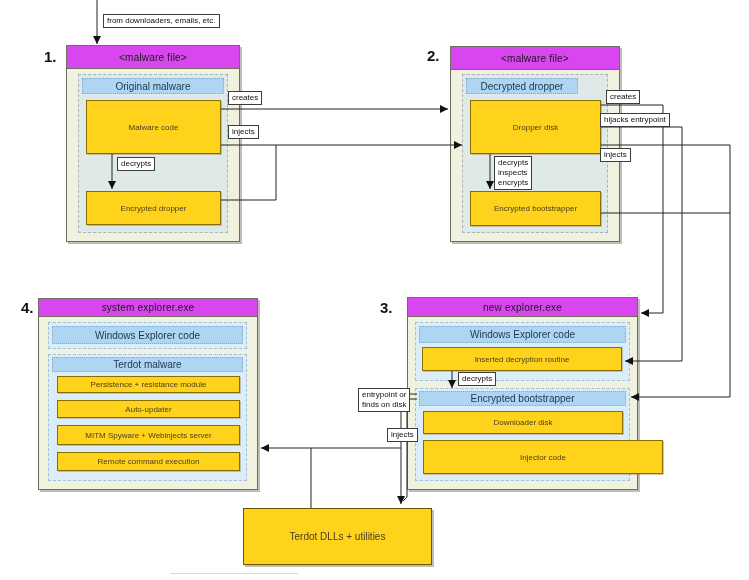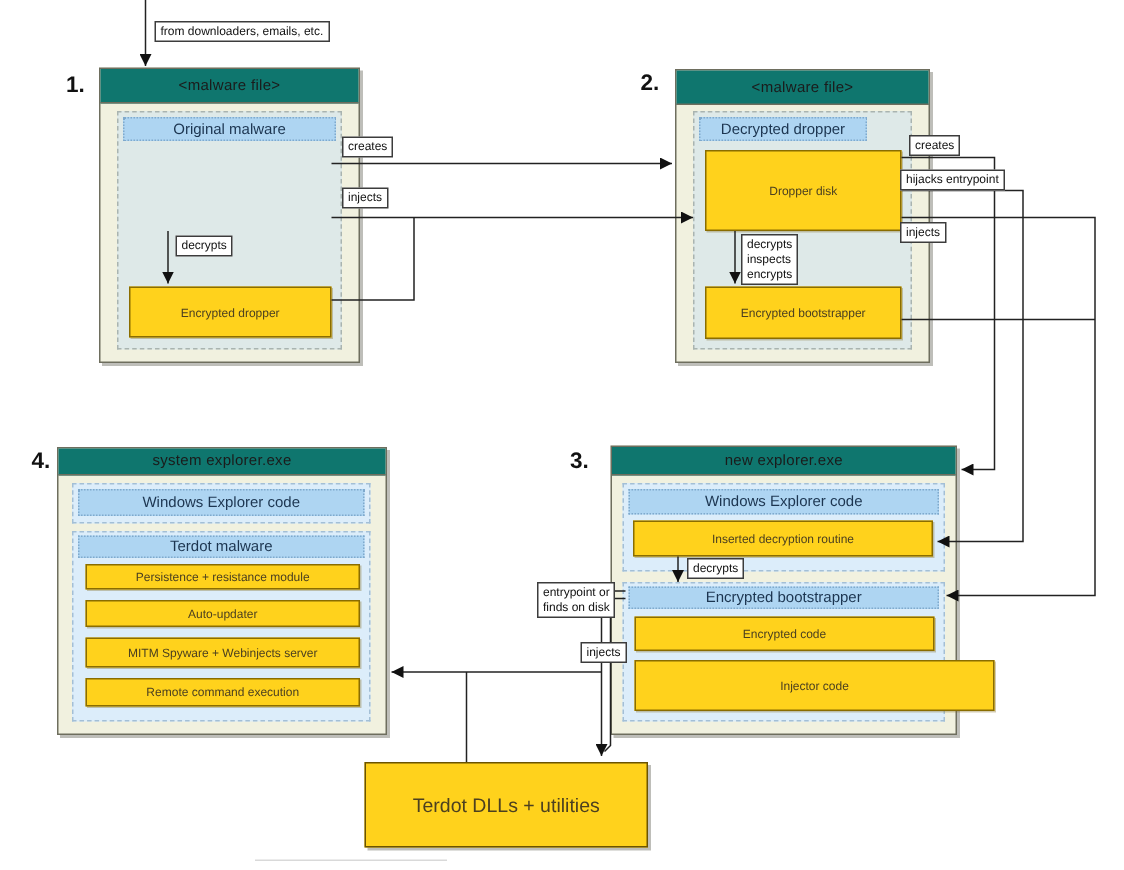--- a/index.html
+++ b/index.html
@@ -2,71 +2,72 @@
 <html><head>
 <meta charset="utf-8">
 <style>
   html,body{margin:0;padding:0;background:#fff;}
   #stage{
     position:relative;width:749px;height:580px;background:#ffffff;overflow:hidden;
     font-family:"Liberation Sans", sans-serif;
   }
   .outer-box{position:absolute;background:#f1f1df;border:1px solid #6e6e5e;
     box-shadow:2px 2px 0 rgba(110,110,100,0.45);z-index:10;box-sizing:border-box;}
-  .outer-hdr{background:#0f766e;border-bottom:1px solid #6e6e5e;display:flex;align-items:center;
+  .outer-hdr{background:#d946ef;border-bottom:1px solid #6e6e5e;display:flex;align-items:center;
     justify-content:center;font-size:10px;color:#1b1b1b;letter-spacing:.2px;}
   .panel{position:absolute;border:1px dashed #a9b4b0;z-index:11;box-sizing:border-box;}
   .panel.gray{background:#dee9e8;}
   .panel.blue{background:#dcedfa;border-color:#a3bfd6;}
   .bar{position:absolute;background:#aed5f2;border:1px dotted #7fa9cc;display:flex;align-items:center;
     justify-content:center;font-size:10px;color:#1c3550;z-index:12;box-sizing:border-box;}
   .ybox{position:absolute;background:#ffd21c;border:1px solid #8a6d00;display:flex;align-items:center;
     justify-content:center;font-size:8px;color:#4c4020;text-align:center;z-index:12;
     box-shadow:1px 1px 0 rgba(130,105,30,0.35);box-sizing:border-box;}
-  .ybox.big{font-size:13px;border:1.5px solid #6b5300;box-shadow:2px 2px 0 rgba(110,110,100,0.45);}
+  .ybox.big{font-size:10px;border:1.5px solid #6b5300;box-shadow:2px 2px 0 rgba(110,110,100,0.45);}
   .elabel{position:absolute;background:#ffffff;border:1px solid #3c3c3c;font-size:8px;color:#101010;
     padding:1px 3px;line-height:10px;white-space:nowrap;z-index:30;box-sizing:border-box;}
   .elabel.center{text-align:center;}
   .num{position:absolute;font-size:15px;font-weight:bold;color:#111;z-index:13;}
   svg.wires{position:absolute;left:0;top:0;z-index:20;}
   svg.wires path{fill:none;stroke:#222;stroke-width:1;}
   .artifact{position:absolute;background:#d9d9d9;z-index:5;}
 </style>
 </head>
 <body>
 
 <div id="stage">
 
   <div class="num" style="left:44px;top:48px;">1.</div>
   <div class="outer-box" style="left:66px;top:45px;width:174px;height:197px;">
     <div class="outer-hdr" style="height:22px;">&lt;malware file&gt;</div>
   </div>
   <div class="panel gray" style="left:78px;top:74px;width:150px;height:159px;"></div>
   <div class="bar" style="left:82px;top:78px;width:142px;height:16px;">Original malware</div>
+  <div class="ybox" style="left:86px;top:100px;width:135px;height:54px;">Malware code</div>
   <div class="ybox" style="left:86px;top:191px;width:135px;height:34px;">Encrypted dropper</div>
 
   <div class="num" style="left:427px;top:47px;">2.</div>
   <div class="outer-box" style="left:450px;top:46px;width:170px;height:196px;">
     <div class="outer-hdr" style="height:22px;">&lt;malware file&gt;</div>
   </div>
   <div class="panel gray" style="left:462px;top:74px;width:146px;height:159px;"></div>
   <div class="bar" style="left:466px;top:78px;width:112px;height:16px;">Decrypted dropper</div>
   <div class="ybox" style="left:470px;top:100px;width:131px;height:54px;">Dropper disk</div>
   <div class="ybox" style="left:470px;top:191px;width:131px;height:35px;">Encrypted bootstrapper</div>
 
   <div class="num" style="left:380px;top:299px;">3.</div>
   <div class="outer-box" style="left:407px;top:297px;width:231px;height:193px;">
     <div class="outer-hdr" style="height:18px;">new explorer.exe</div>
   </div>
   <div class="panel blue" style="left:415px;top:322px;width:215px;height:59px;"></div>
   <div class="bar" style="left:419px;top:326px;width:207px;height:17px;">Windows Explorer code</div>
   <div class="ybox" style="left:422px;top:347px;width:200px;height:24px;">Inserted decryption routine</div>
   <div class="panel blue" style="left:415px;top:388px;width:215px;height:93px;"></div>
   <div class="bar" style="left:419px;top:391px;width:207px;height:15px;">Encrypted bootstrapper</div>
-  <div class="ybox" style="left:423px;top:411px;width:200px;height:23px;">Encrypted code</div>
+  <div class="ybox" style="left:423px;top:411px;width:200px;height:23px;">Downloader disk</div>
   <div class="ybox" style="left:423px;top:440px;width:240px;height:34px;">Injector code</div>
 
   <div class="num" style="left:21px;top:299px;">4.</div>
   <div class="outer-box" style="left:38px;top:298px;width:220px;height:192px;">
     <div class="outer-hdr" style="height:17px;">system explorer.exe</div>
   </div>
   <div class="panel blue" style="left:48px;top:322px;width:199px;height:27px;"></div>
   <div class="bar" style="left:52px;top:326px;width:191px;height:18px;">Windows Explorer code</div>
   <div class="panel blue" style="left:48px;top:354px;width:199px;height:127px;"></div>
   <div class="bar" style="left:52px;top:357px;width:191px;height:15px;">Terdot malware</div>

